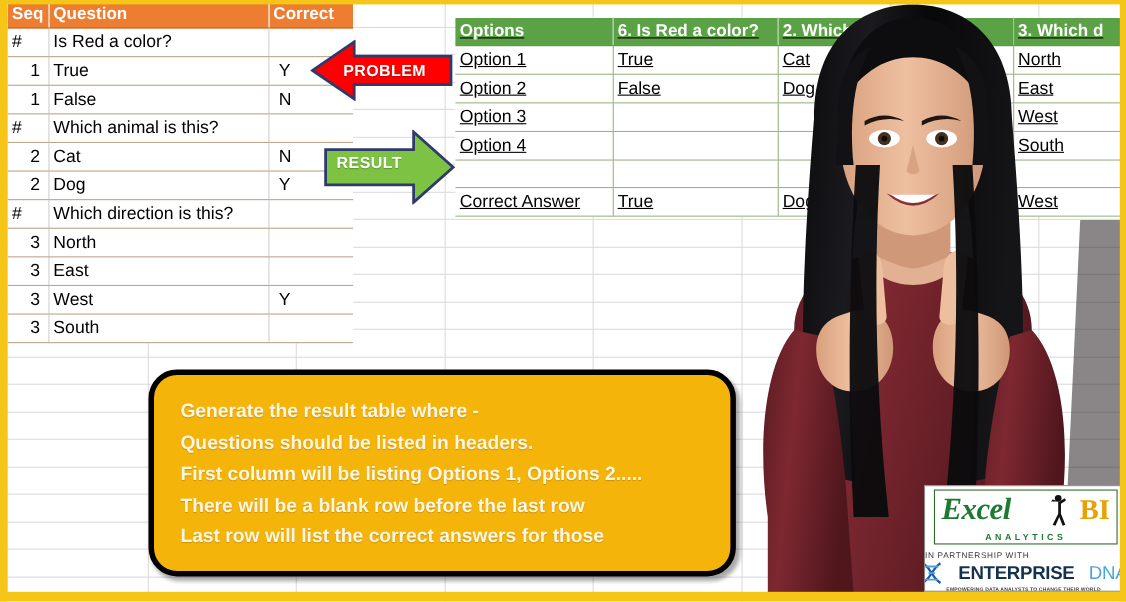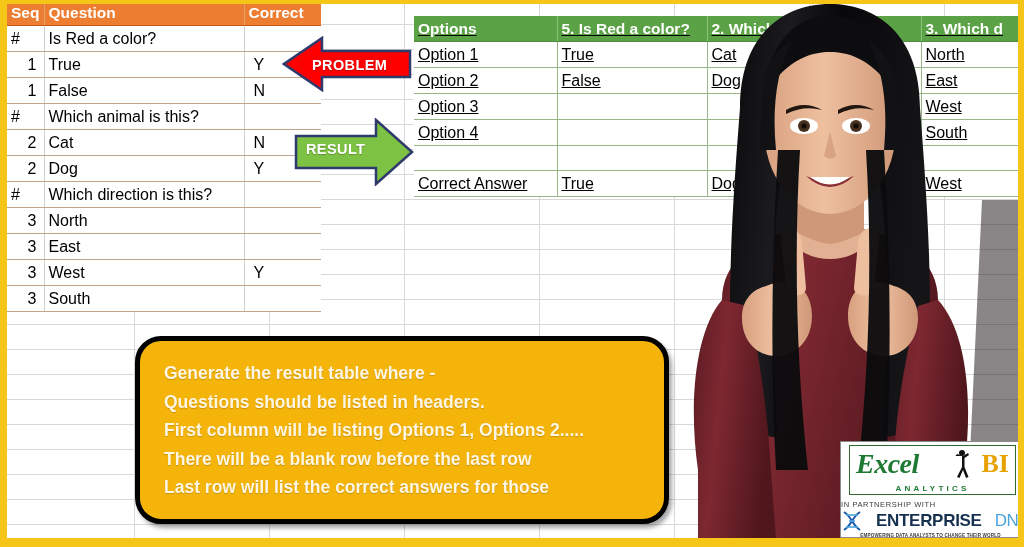--- a/index.html
+++ b/index.html
@@ -180,21 +180,21 @@
     font-size: 8px; font-weight: bold; color: #1e7a33;
     letter-spacing: 3.2px;
   }
   #logo-partner {
     font-size: 7.5px;
     letter-spacing: .6px;
     color: #3a3a3a;
     margin-top: 5px;
   }
   #logo-ent-row {
-    display: flex; align-items: center; 
+    display: flex; align-items: center; justify-content: center;
     gap: 13px; margin-top: 2px;
   }
   #logo-dna-icon { width: 22px; height: 20px; flex: 0 0 auto; }
   #logo-enterprise {
     font-size: 17px; font-weight: bold; color: #16314f; letter-spacing: -.3px;
   }
   #logo-dna-text {
     font-size: 17px; color: #4da4dd; letter-spacing: -.3px;
   }
   #logo-tagline {
@@ -288,21 +288,21 @@
   <table id="result-table" class="xl-table">
     <colgroup>
       <col style="width:143px">
         <col style="width:150px">
         <col style="width:214px">
         <col style="width:103px">
     </colgroup>
     <thead>
       <tr>
         <th>Options</th>
-        <th>5. Is Red a color?</th>
+        <th>6. Is Red a color?</th>
         <th>2. Which animal is this?</th>
         <th>3. Which d</th>
       </tr>
     </thead>
     <tbody>
       <tr>
         <td>Option 1</td>
         <td>True</td>
         <td>Cat</td>
         <td class="nb-right">North</td>

